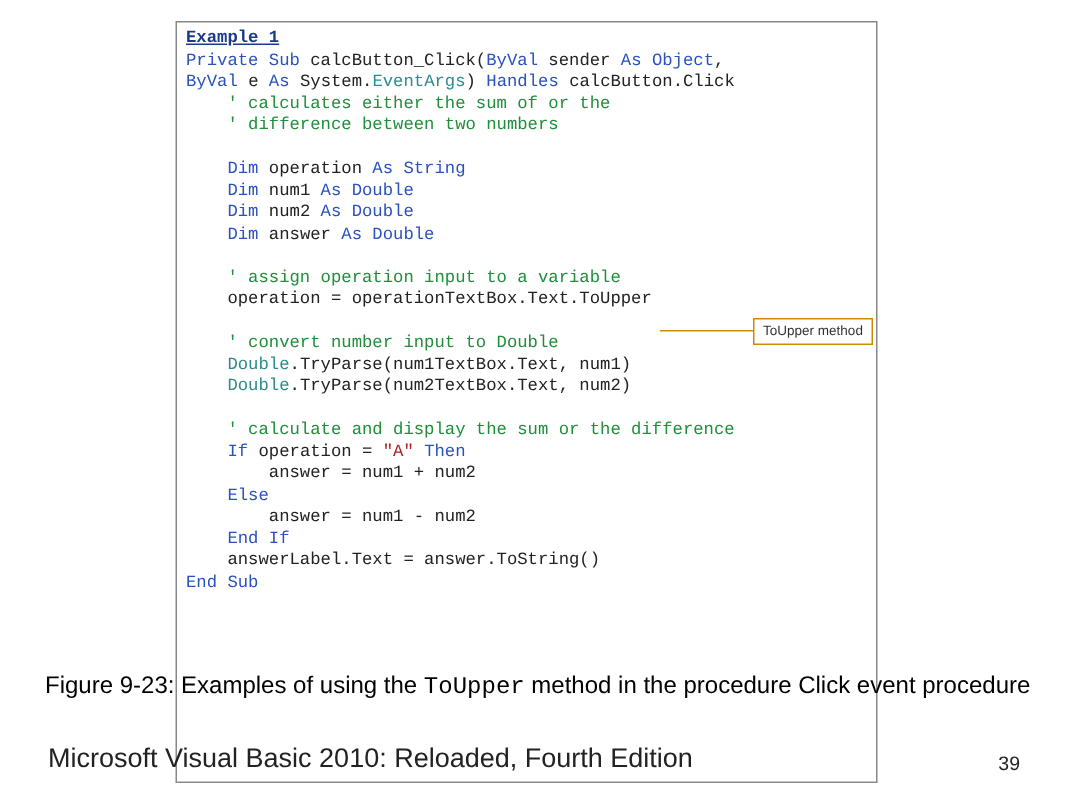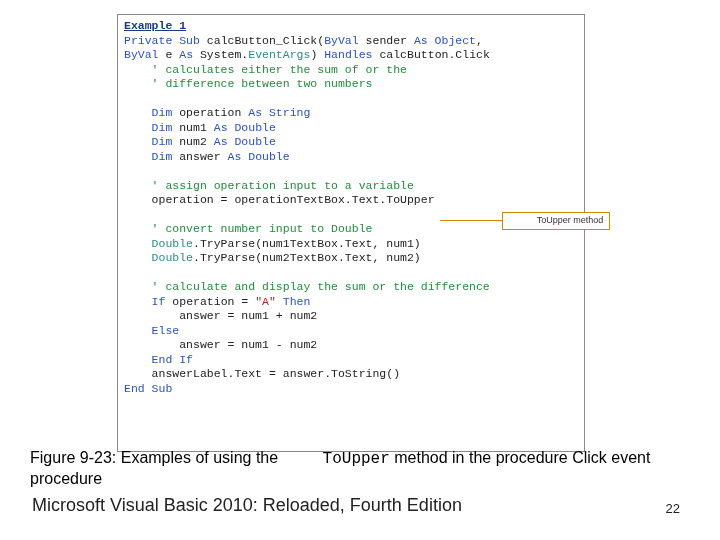--- a/index.html
+++ b/index.html
@@ -10,21 +10,21 @@
     font-family: Arial, sans-serif;
     background: #fff;
     position: relative;
     overflow: hidden;
   }
   .code-box {
     position: absolute;
     left: 117px;
     top: 14px;
     width: 468px;
-    height: 438px;
+    height: 508px;
     border: 1px solid #888;
     background: #fff;
     padding: 4px 6px;
     box-sizing: border-box;
   }
   .code-box pre {
     margin: 0;
     font-family: Consolas, "Courier New", monospace;
     font-size: 11.5px;
     line-height: 14.5px;
@@ -42,40 +42,39 @@
     top: 212px;
     width: 78px;
     height: 16px;
     border: 1px solid #d08a00;
     background: #fff;
     font-size: 9px;
     line-height: 14px;
     text-align: center;
     color: #333;
     font-family: Arial, sans-serif;
-    padding-left: 28px;
   }
   .callout-line {
     position: absolute;
     left: 440px;
     top: 220px;
     width: 62px;
     height: 1px;
     background: #d08a00;
   }
   .caption {
     position: absolute;
     left: 30px;
     top: 448px;
     width: 660px;
     font-size: 16px;
     color: #000;
     line-height: 20px;
   }
-  .caption .mono { font-family: "Courier New", monospace; margin-left: 40px; }
+  .caption .mono { font-family: "Courier New", monospace; }
   .footer-left {
     position: absolute;
     left: 32px;
     bottom: 24px;
     font-size: 18px;
     color: #222;
   }
   .footer-right {
     position: absolute;
     right: 40px;
@@ -117,13 +116,13 @@
 </div>
 
 <div class="callout-line"></div>
 <div class="callout">ToUpper method</div>
 
 <div class="caption">
   <span>Figure 9-23: Examples of using the </span><span class="mono">ToUpper</span><span> method in the procedure Click event procedure</span>
 </div>
 
 <div class="footer-left">Microsoft Visual Basic 2010: Reloaded, Fourth Edition</div>
-<div class="footer-right">22</div>
+<div class="footer-right">39</div>
 
 </body></html>

